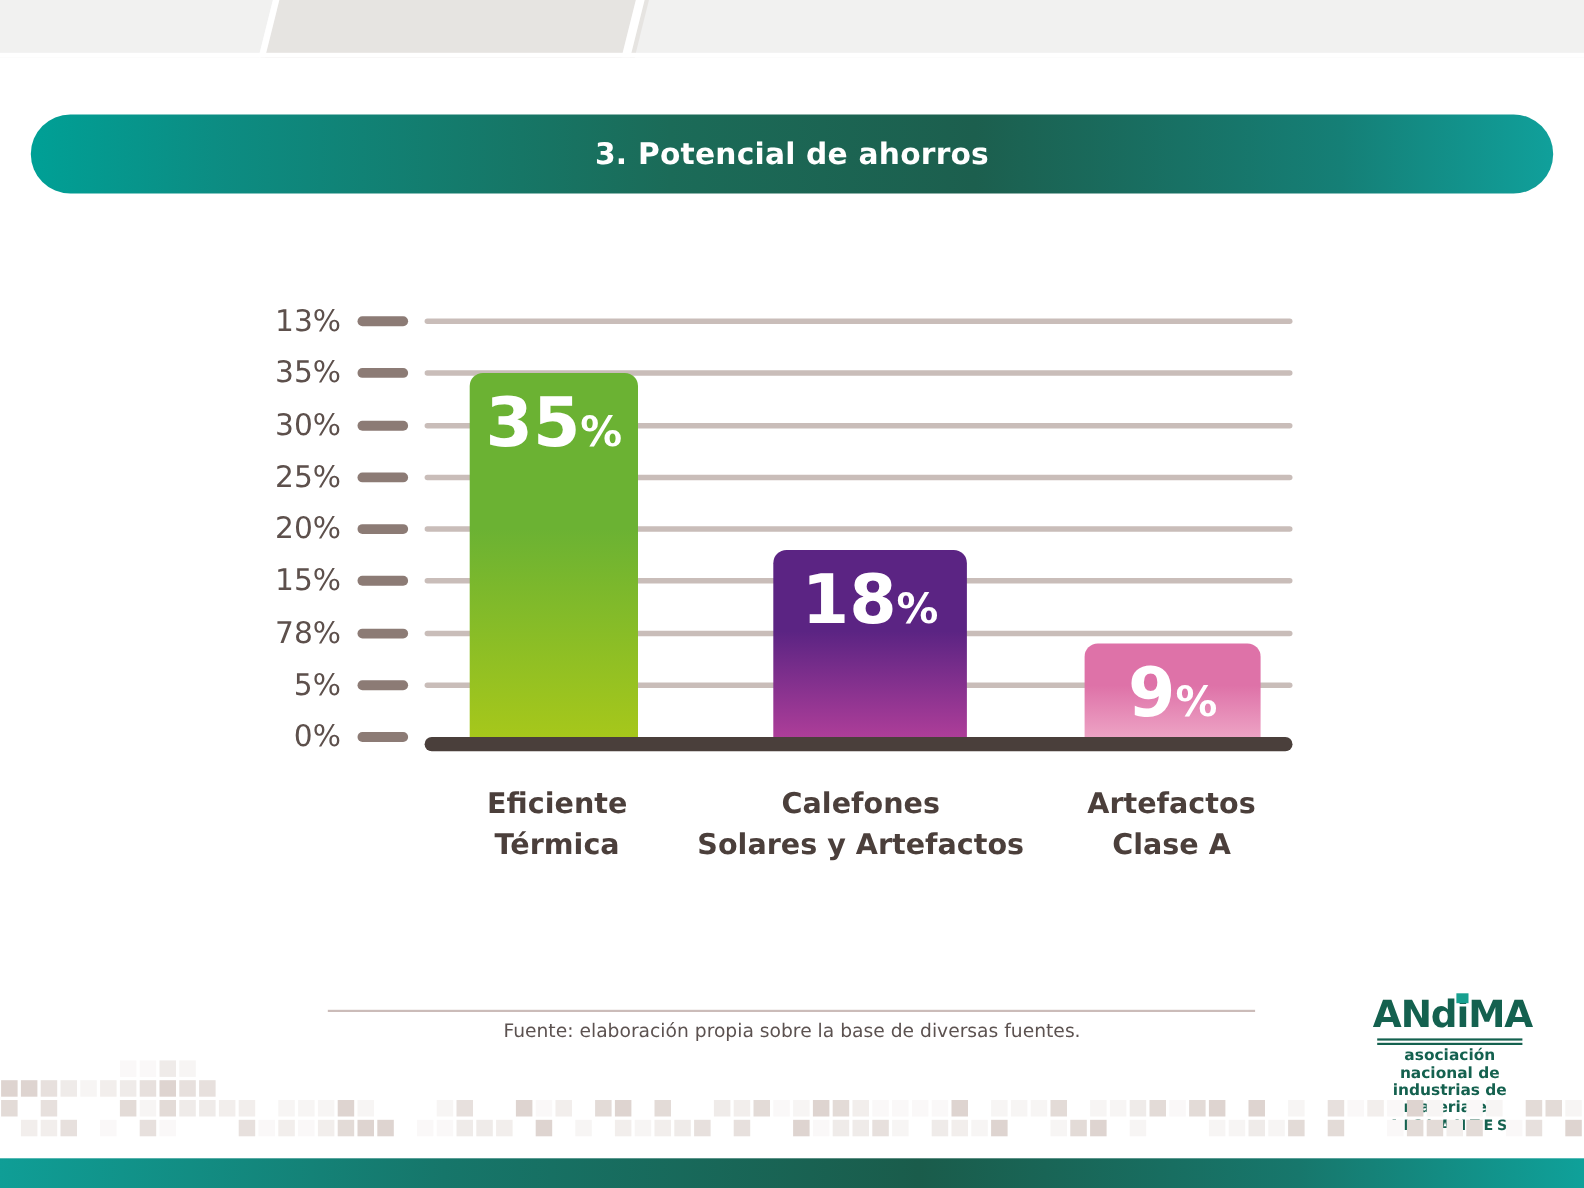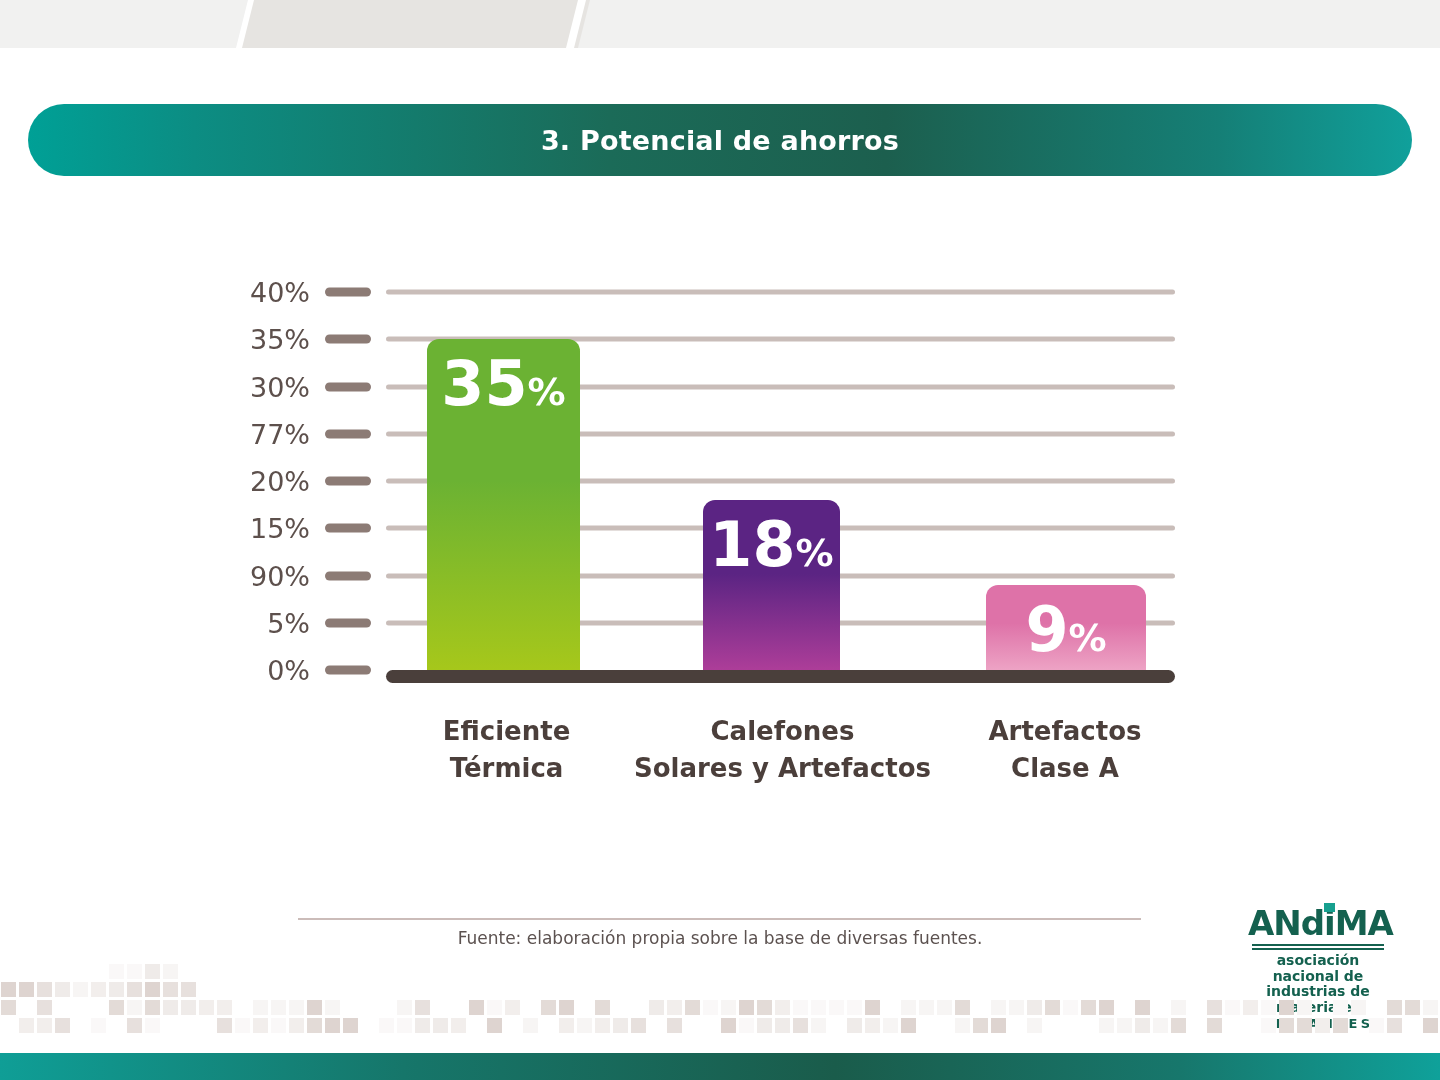--- a/index.html
+++ b/index.html
@@ -82,27 +82,27 @@
   <div class="topband-slant l3"></div>
   <div class="topband-base"></div>
 </div>
 
 <div class="titlebar">
   <span class="titlebar-text">3. Potencial de ahorros</span>
 </div>
 
 <div class="chart">
   <div class="ylabels" id="ylabels">
-      <div class="ylabel" style="top: 37px;">40%</div>
+      <div class="ylabel" style="top: 37px;">13%</div>
       <div class="ylabel" style="top: 84.25px;">35%</div>
       <div class="ylabel" style="top: 131.5px;">30%</div>
-      <div class="ylabel" style="top: 178.75px;">77%</div>
+      <div class="ylabel" style="top: 178.75px;">25%</div>
       <div class="ylabel" style="top: 226px;">20%</div>
       <div class="ylabel" style="top: 273.25px; text-align: right;">15%</div>
-      <div class="ylabel" style="top: 320.5px;">90%</div>
+      <div class="ylabel" style="top: 320.5px;">78%</div>
       <div class="ylabel" style="top: 367.75px;">5%</div>
       <div class="ylabel" style="top: 415px;">0%</div>
     </div>
   <div id="ticks">
       <div class="tick" style="top: 37px;"></div>
       <div class="tick" style="top: 84.25px;"></div>
       <div class="tick" style="top: 131.5px;"></div>
       <div class="tick" style="top: 178.75px;"></div>
       <div class="tick" style="top: 226px;"></div>
       <div class="tick" style="top: 273.25px;"></div>
@@ -117,21 +117,21 @@
       <div class="grid" style="top: 178.75px;"></div>
       <div class="grid" style="top: 226px;"></div>
       <div class="grid" style="top: 273.25px;"></div>
       <div class="grid" style="top: 320.5px;"></div>
       <div class="grid" style="top: 367.75px;"></div>
     </div>
   <div id="bars">
       <div class="bar" style="left: 427px; width: 153px; top: 84.25px; height: 336.75px; background: linear-gradient(rgb(107, 178, 51) 0%, rgb(107, 178, 51) 42%, rgb(168, 200, 26) 100%);">
         <div class="bar-value"><span class="num">35</span><span class="pct">%</span></div>
       </div>
-      <div class="bar" style="left: 703px; width: 137px; top: 244.9px; height: 176.1px; background: linear-gradient(rgb(91, 36, 131) 0%, rgb(91, 36, 131) 42%, rgb(178, 63, 154) 100%);">
+      <div class="bar" style="left: 703px; width: 176px; top: 244.9px; height: 176.1px; background: linear-gradient(rgb(91, 36, 131) 0%, rgb(91, 36, 131) 42%, rgb(178, 63, 154) 100%);">
         <div class="bar-value"><span class="num">18</span><span class="pct">%</span></div>
       </div>
       <div class="bar" style="left: 986px; width: 160px; top: 329.95px; height: 91.05px; background: linear-gradient(rgb(222, 114, 168) 0%, rgb(222, 114, 168) 42%, rgb(239, 169, 200) 100%);">
         <div class="bar-value"><span class="num">9</span><span class="pct">%</span></div>
       </div>
     </div>
   <div class="baseline" style="top:415px;"></div>
   <div id="cats">
       <div class="cat" style="left: 400px; width: 213px; top: 458px;">
         <div>Eficiente</div>

